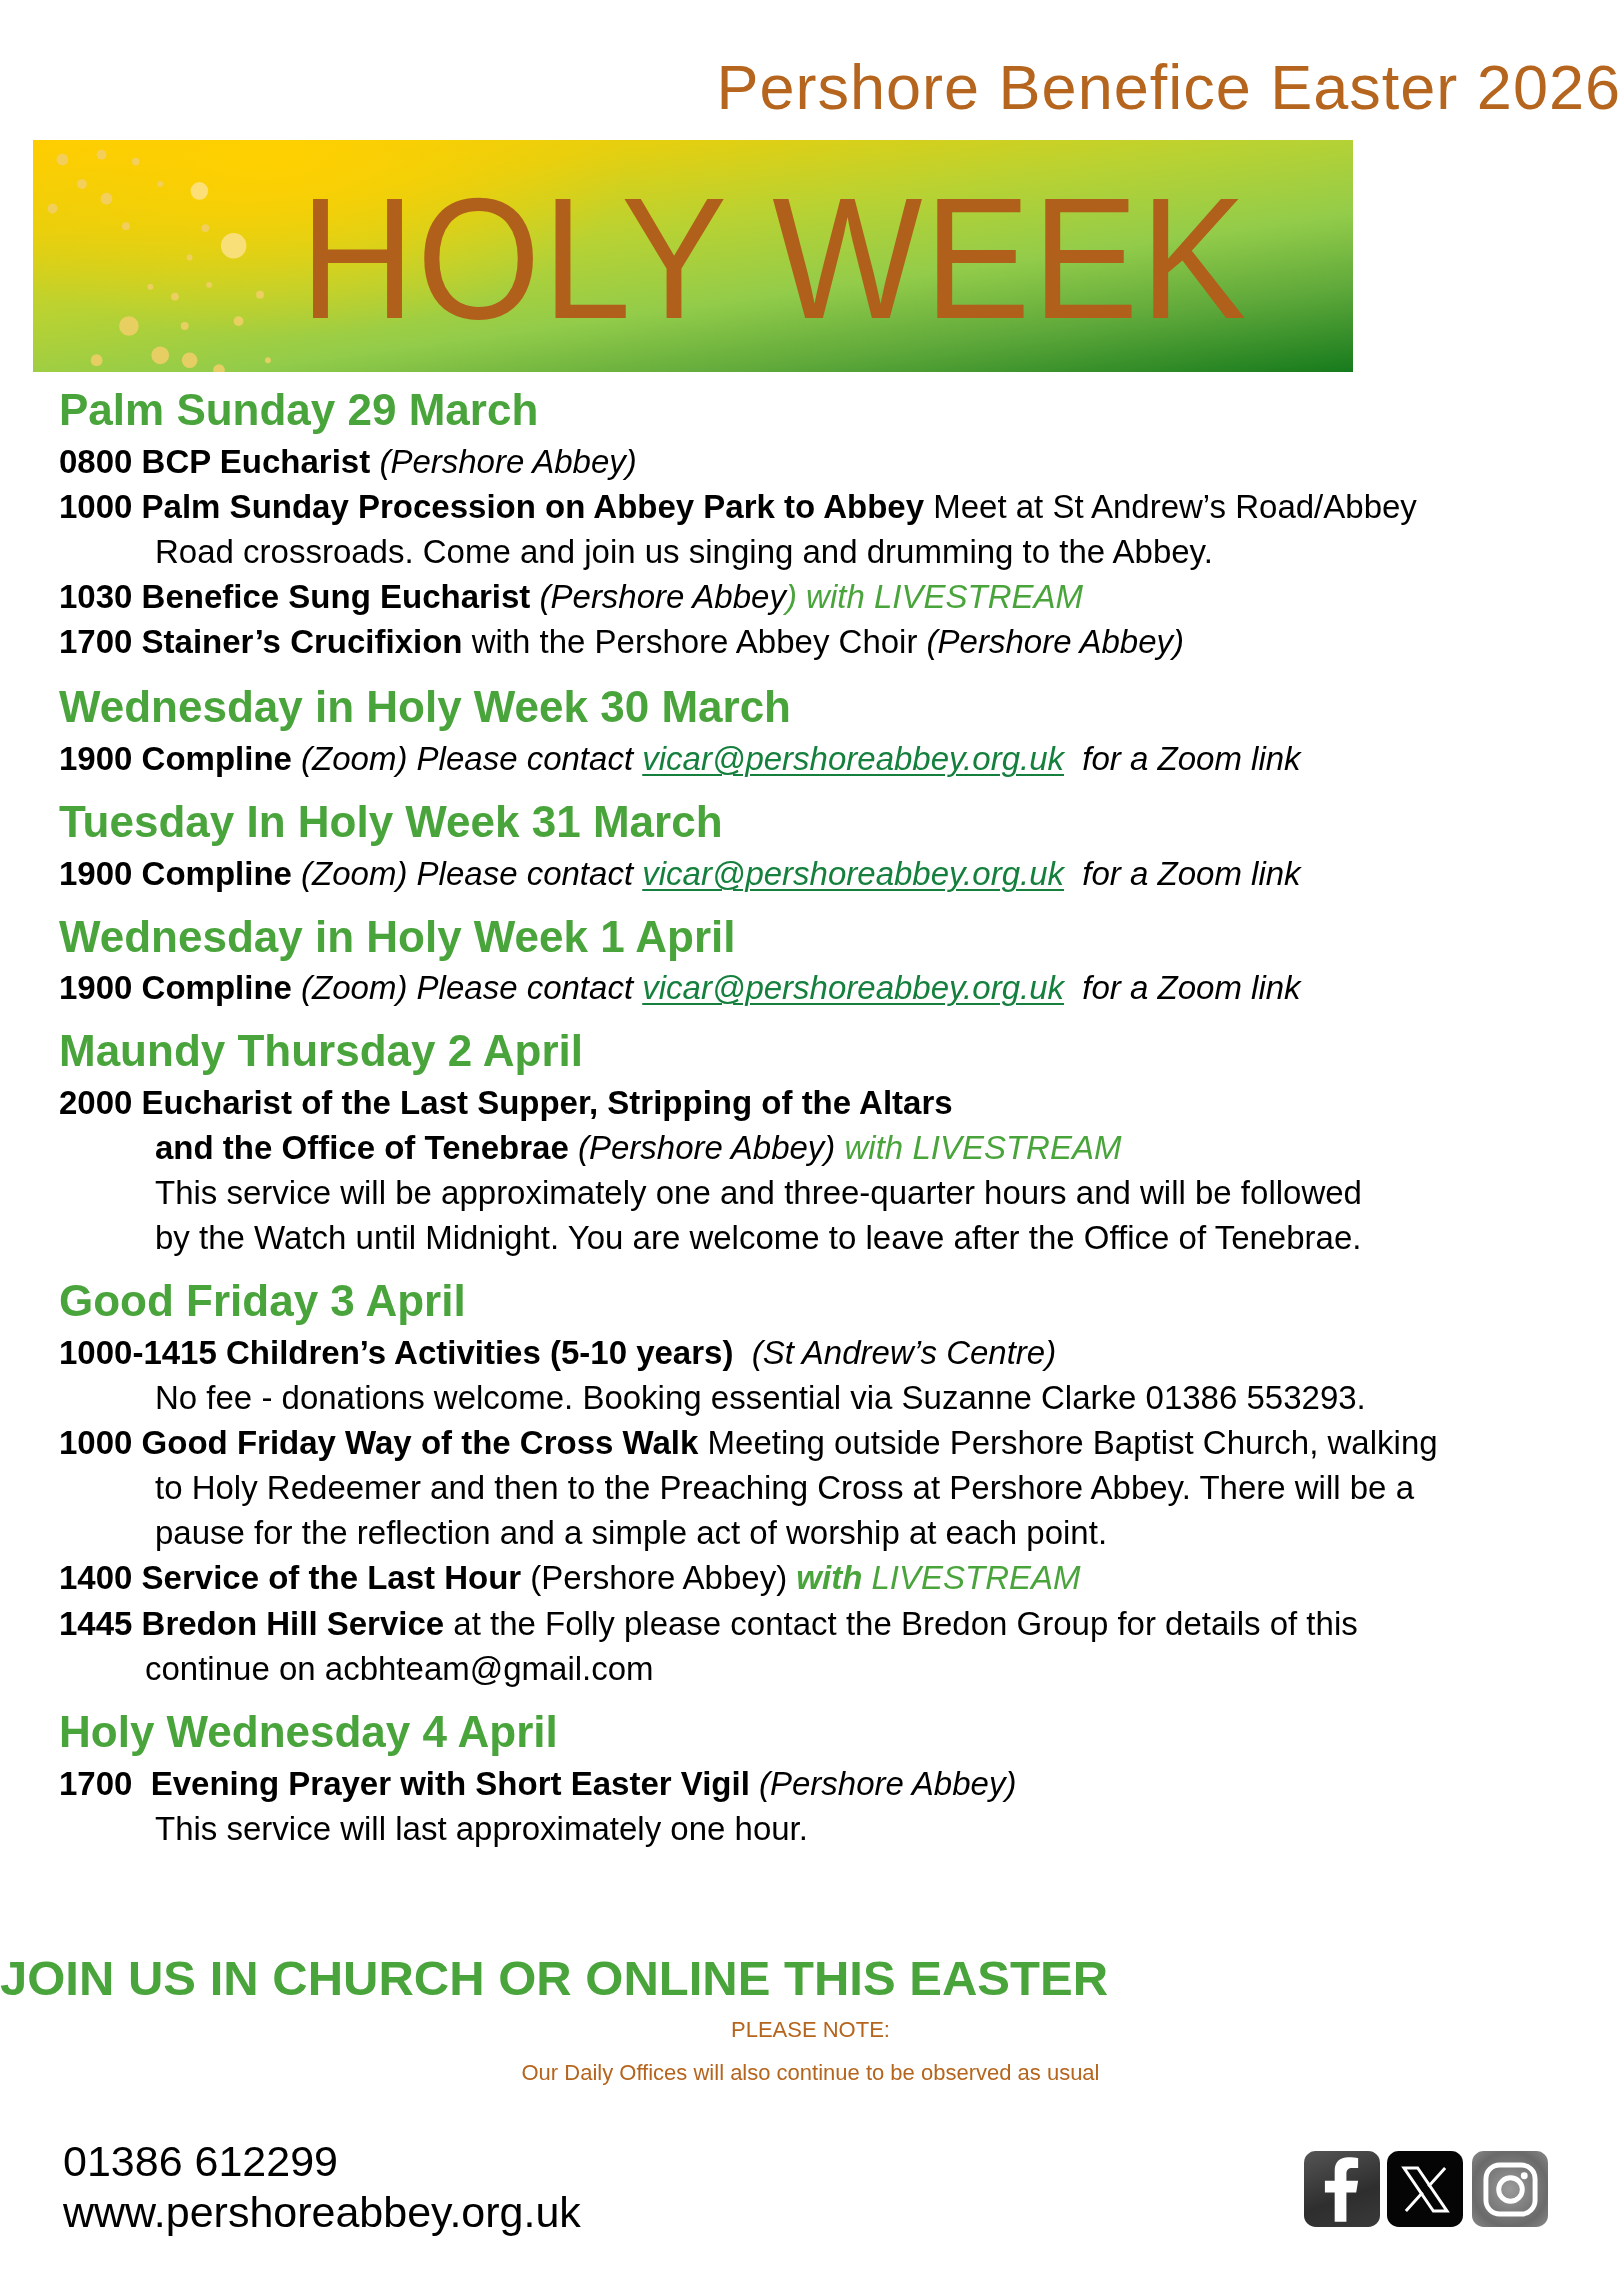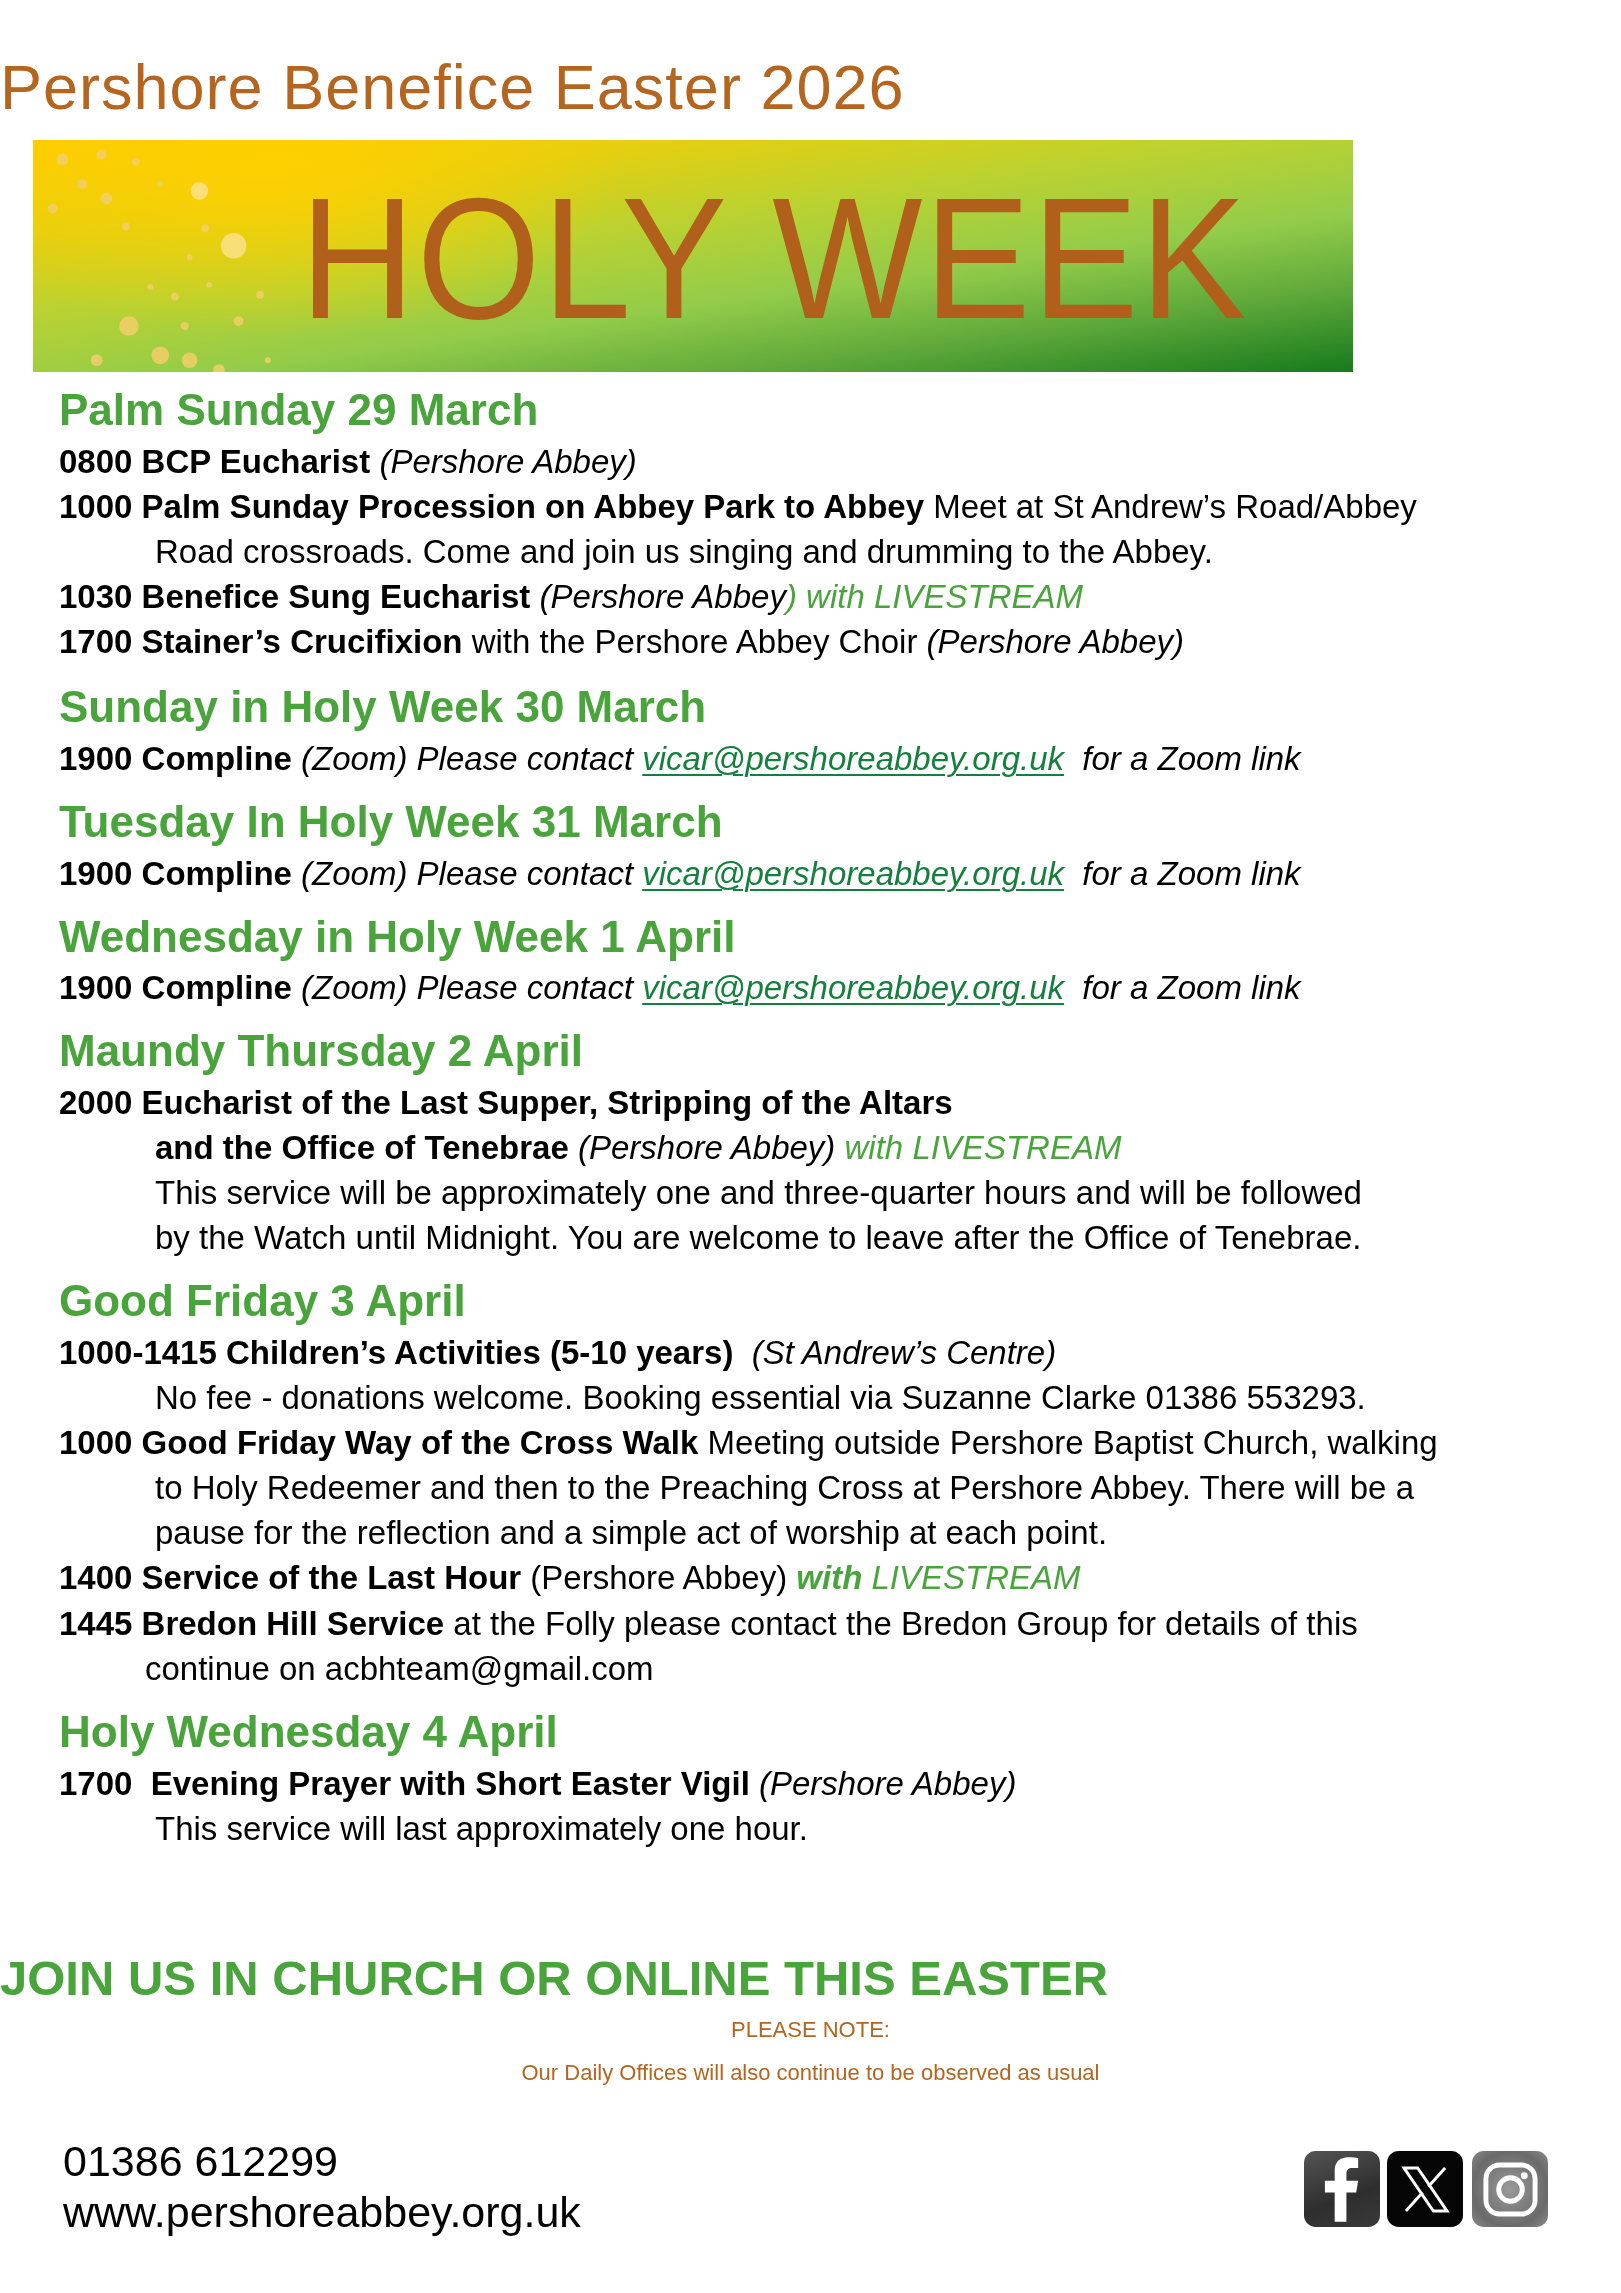--- a/index.html
+++ b/index.html
@@ -1,19 +1,19 @@
 <!DOCTYPE html>
 <html><head>
 <meta charset="utf-8">
 <style>
   html, body { margin:0; padding:0; background:#ffffff; }
   body { width:1621px; height:2294px; position:relative; overflow:hidden;
          font-family:"Liberation Sans", "DejaVu Sans", sans-serif; color:#000; }
   .abs { position:absolute; white-space:nowrap; }
-  .title { left:0; width:1621px; top:51px; text-align:left; font-size:63px; color:#b5651d; letter-spacing:1px; }
+  .title { left:0; width:1621px; top:51px; text-align:right; font-size:63px; color:#b5651d; letter-spacing:1px; }
   .banner { left:33px; top:140px; width:1320px; height:232px; overflow:hidden;
             background:
               radial-gradient(ellipse 510px 255px at 18% 8%, rgba(255,208,0,0.95), rgba(255,208,0,0) 70%),
               linear-gradient(172deg, #ffcc00 0%, #e4cf10 22%, #b9d232 42%, #93cc4a 62%, #5ea83a 80%, #167a1c 100%);
   }
   .banner .dots { position:absolute; left:0; top:0; width:323px; height:232px; }
   .banner .hw { position:absolute; left:267px; top:19.6px; font-size:173px; line-height:196px; color:#b0601a; letter-spacing:2px; transform:scaleX(0.92); transform-origin:left center; }
   .banner .cross { position:absolute; left:1333px; top:7.8px; width:147px; height:223px; }
   .heading { font-size:44px; font-weight:bold; color:#4aa43c; left:59px; }
   .line { font-size:33px; left:59px; }
@@ -70,21 +70,21 @@
   </svg>
 </div>
 
 <div class="abs heading" style="top:385px">Palm Sunday 29 March</div>
 <div class="abs line" style="top:443px"><span class="b">0800 BCP Eucharist</span><span class="i"> (Pershore Abbey)</span></div>
 <div class="abs line" style="top:488px"><span class="b">1000 Palm Sunday Procession on Abbey Park to Abbey</span><span> Meet at St Andrew’s Road/Abbey</span></div>
 <div class="abs line ind" style="top:533px">Road crossroads. Come and join us singing and drumming to the Abbey.</div>
 <div class="abs line" style="top:578px"><span class="b">1030 Benefice Sung Eucharist</span><span class="i"> (Pershore Abbey</span><span class="i g">)</span><span class="i g"> with LIVESTREAM</span></div>
 <div class="abs line" style="top:623px"><span class="b">1700 Stainer’s Crucifixion</span><span> with the Pershore Abbey Choir </span><span class="i">(Pershore Abbey)</span></div>
 
-<div class="abs heading" style="top:682px">Sunday in Holy Week 30 March</div>
+<div class="abs heading" style="top:682px">Wednesday in Holy Week 30 March</div>
 <div class="abs line" style="top:740px"><span class="b">1900 Compline</span><span class="i"> (Zoom)</span><span class="i"> Please contact </span><span class="link">vicar@pershoreabbey.org.uk</span><span class="i" style="white-space:pre">  for a Zoom link</span></div>
 
 <div class="abs heading" style="top:797px">Tuesday In Holy Week 31 March</div>
 <div class="abs line" style="top:855px"><span class="b">1900 Compline</span><span class="i"> (Zoom)</span><span class="i"> Please contact </span><span class="link">vicar@pershoreabbey.org.uk</span><span class="i" style="white-space:pre">  for a Zoom link</span></div>
 
 <div class="abs heading" style="top:912px">Wednesday in Holy Week 1 April</div>
 <div class="abs line" style="top:969px"><span class="b">1900 Compline</span><span class="i"> (Zoom)</span><span class="i"> Please contact </span><span class="link">vicar@pershoreabbey.org.uk</span><span class="i" style="white-space:pre">  for a Zoom link</span></div>
 
 <div class="abs heading" style="top:1026px">Maundy Thursday 2 April</div>
 <div class="abs line b" style="top:1084px">2000 Eucharist of the Last Supper, Stripping of the Altars</div>

